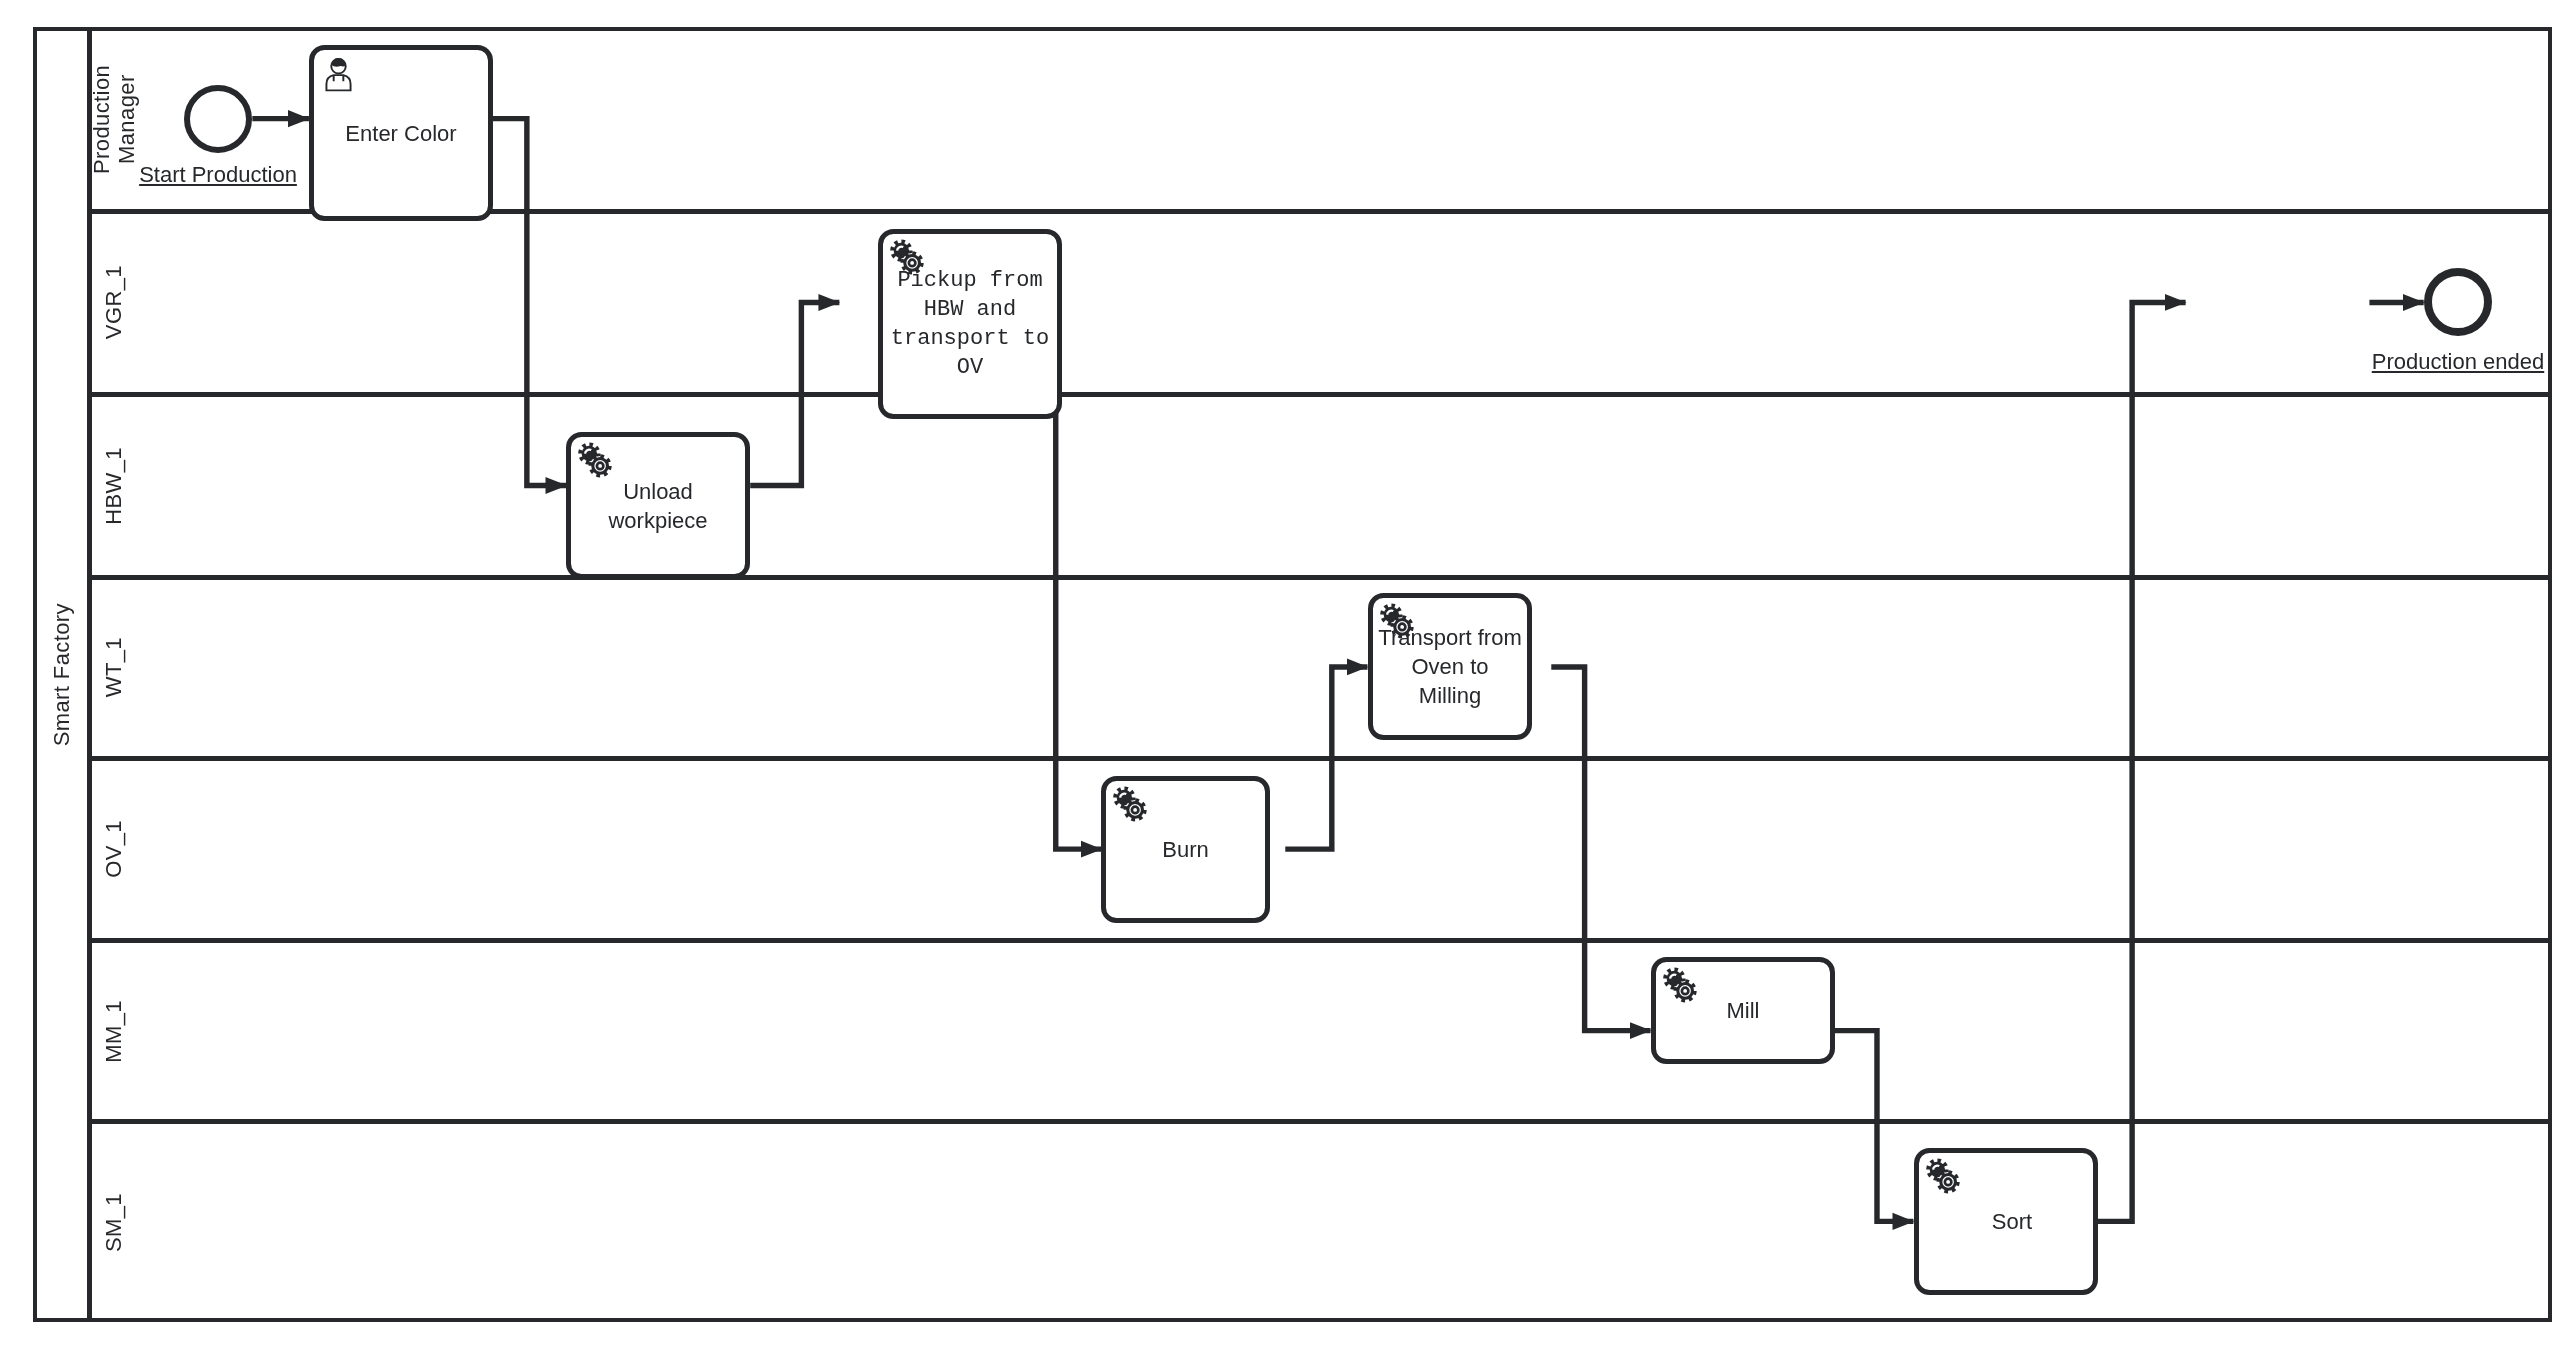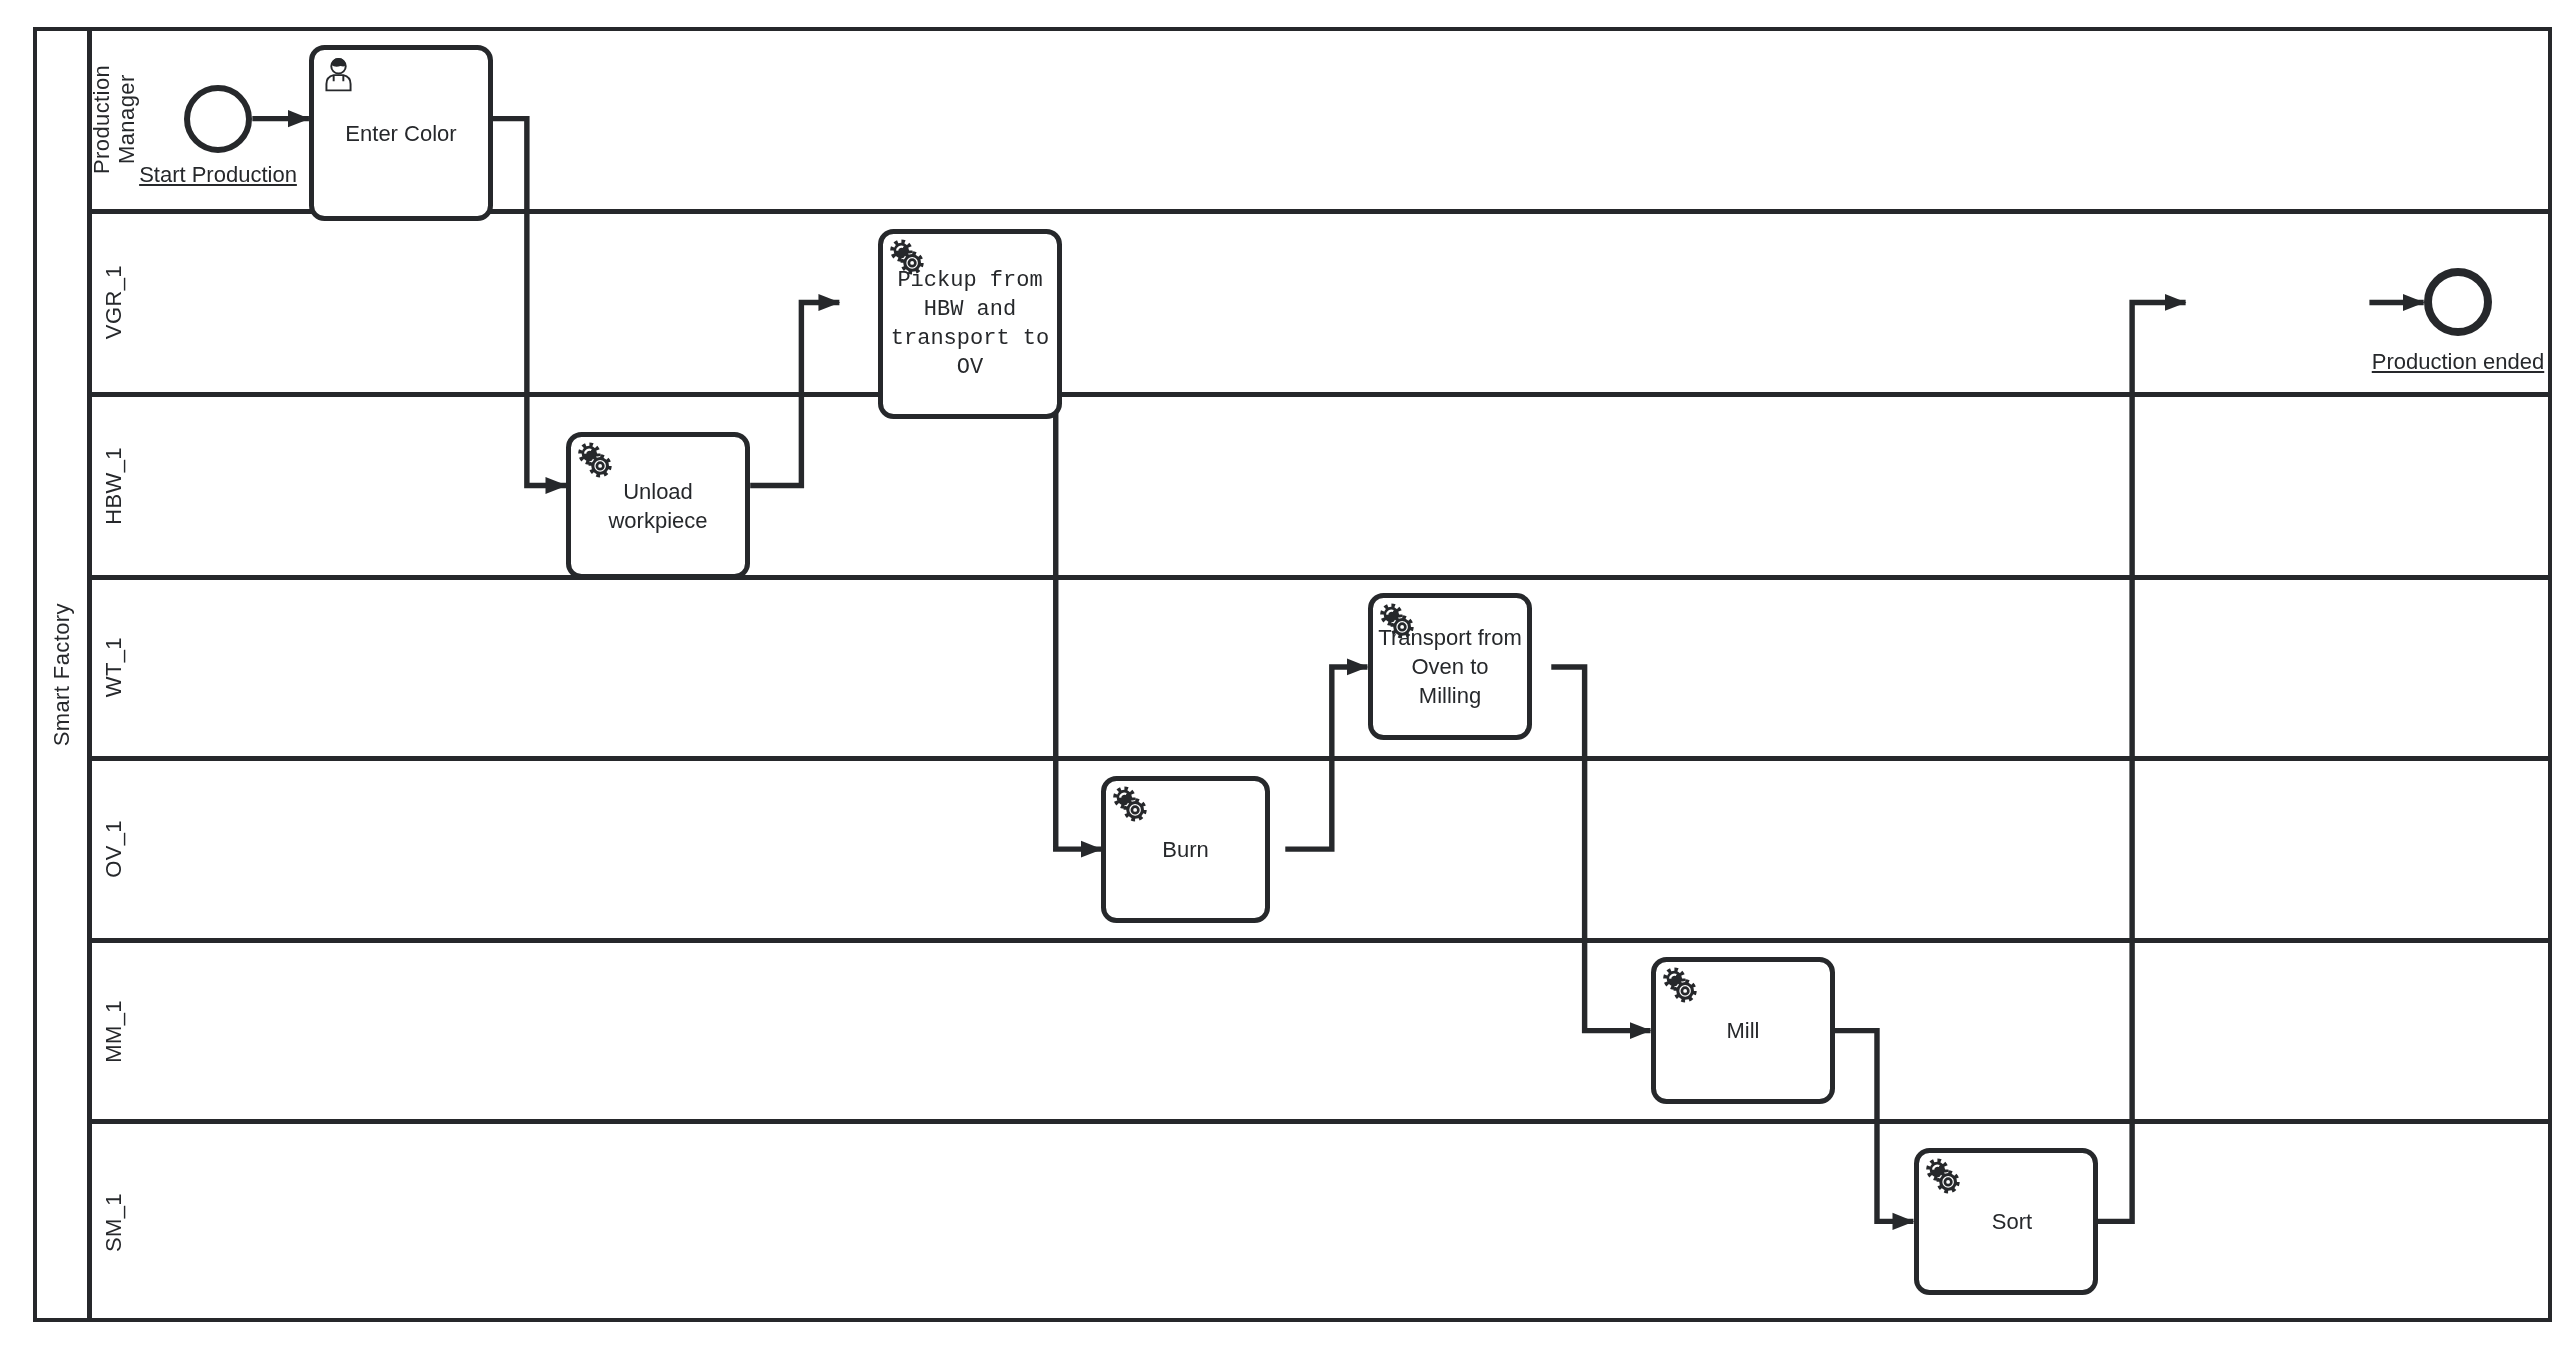--- a/index.html
+++ b/index.html
@@ -169,21 +169,21 @@
             <g stroke="#26282B">
               <circle cx="30" cy="31" r="13" fill="#fff" stroke="none"></circle>
               <circle cx="30" cy="31" r="11.5" fill="none" stroke-width="7" stroke-dasharray="4.4 4.6"></circle>
               <circle cx="30" cy="31" r="9.5" fill="#fff" stroke-width="4"></circle>
               <circle cx="30" cy="31" r="4.2" fill="#fff" stroke-width="3.5"></circle>
             </g>
           </svg></span>
         <span class="tlabel">Transport from
 Oven to Milling</span>
       </div>
-      <div class="task" style="left: 1651px; top: 957px; width: 184px; height: 147px;">
+      <div class="task" style="left: 1651px; top: 957px; width: 184px; height: 107px;">
         <span class="icon"><svg width="37" height="37" viewBox="0 0 48 48">
             <g stroke="#26282B" fill="none">
               <circle cx="16" cy="15" r="11" stroke-width="7" stroke-dasharray="4.2 4.4"></circle>
               <circle cx="16" cy="15" r="9" fill="#26282B" stroke-width="2"></circle>
               <path d="M10.5,15 a5.5,5.5 0 0 1 8,-4.5" stroke="#fff" stroke-width="3"></path>
             </g>
             <g stroke="#26282B">
               <circle cx="30" cy="31" r="13" fill="#fff" stroke="none"></circle>
               <circle cx="30" cy="31" r="11.5" fill="none" stroke-width="7" stroke-dasharray="4.4 4.6"></circle>
               <circle cx="30" cy="31" r="9.5" fill="#fff" stroke-width="4"></circle>

